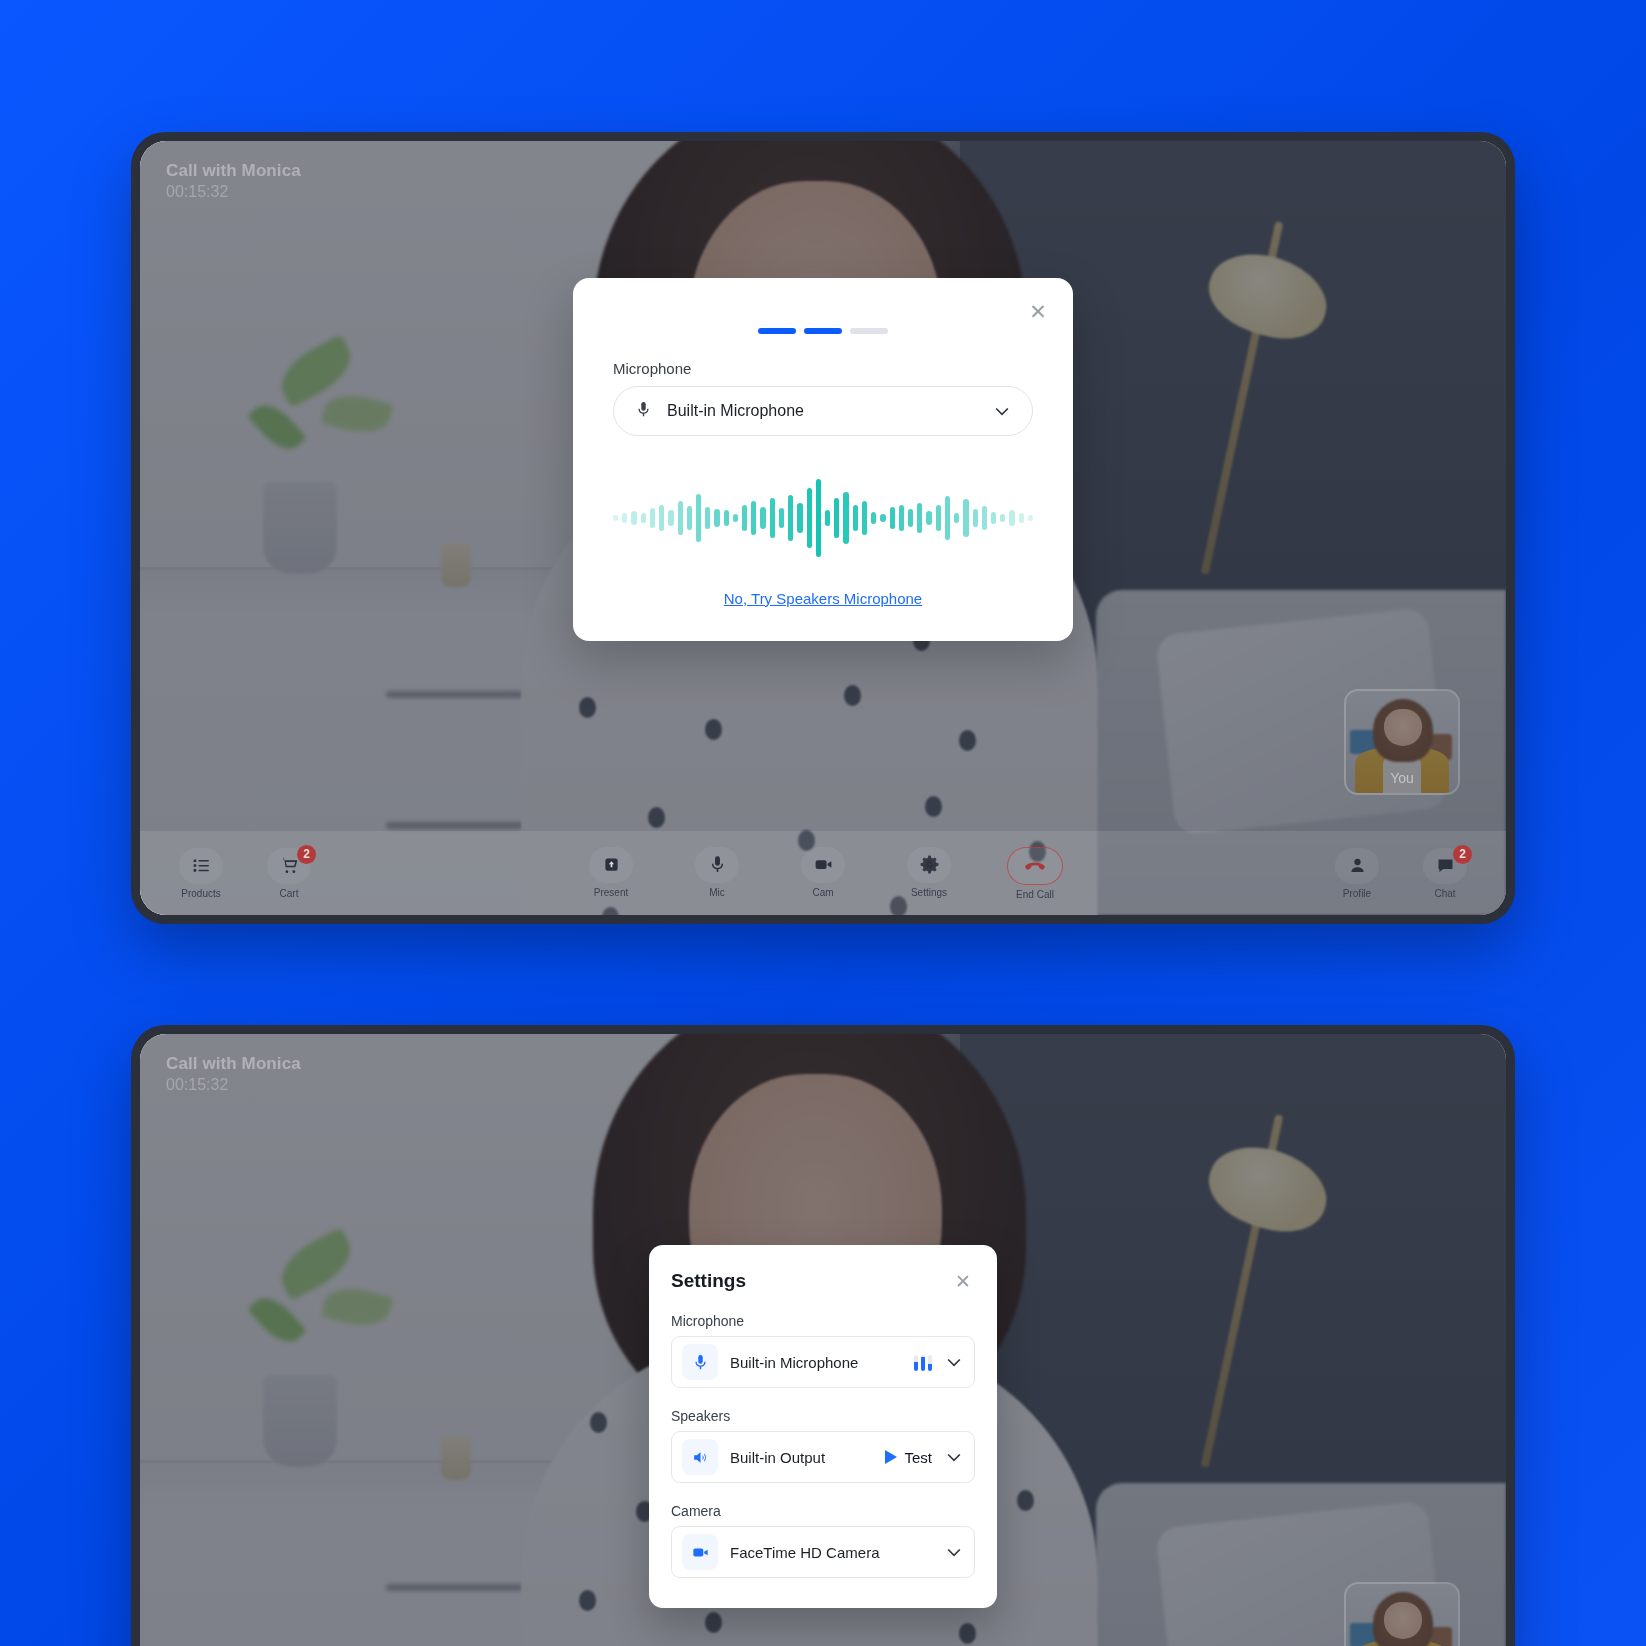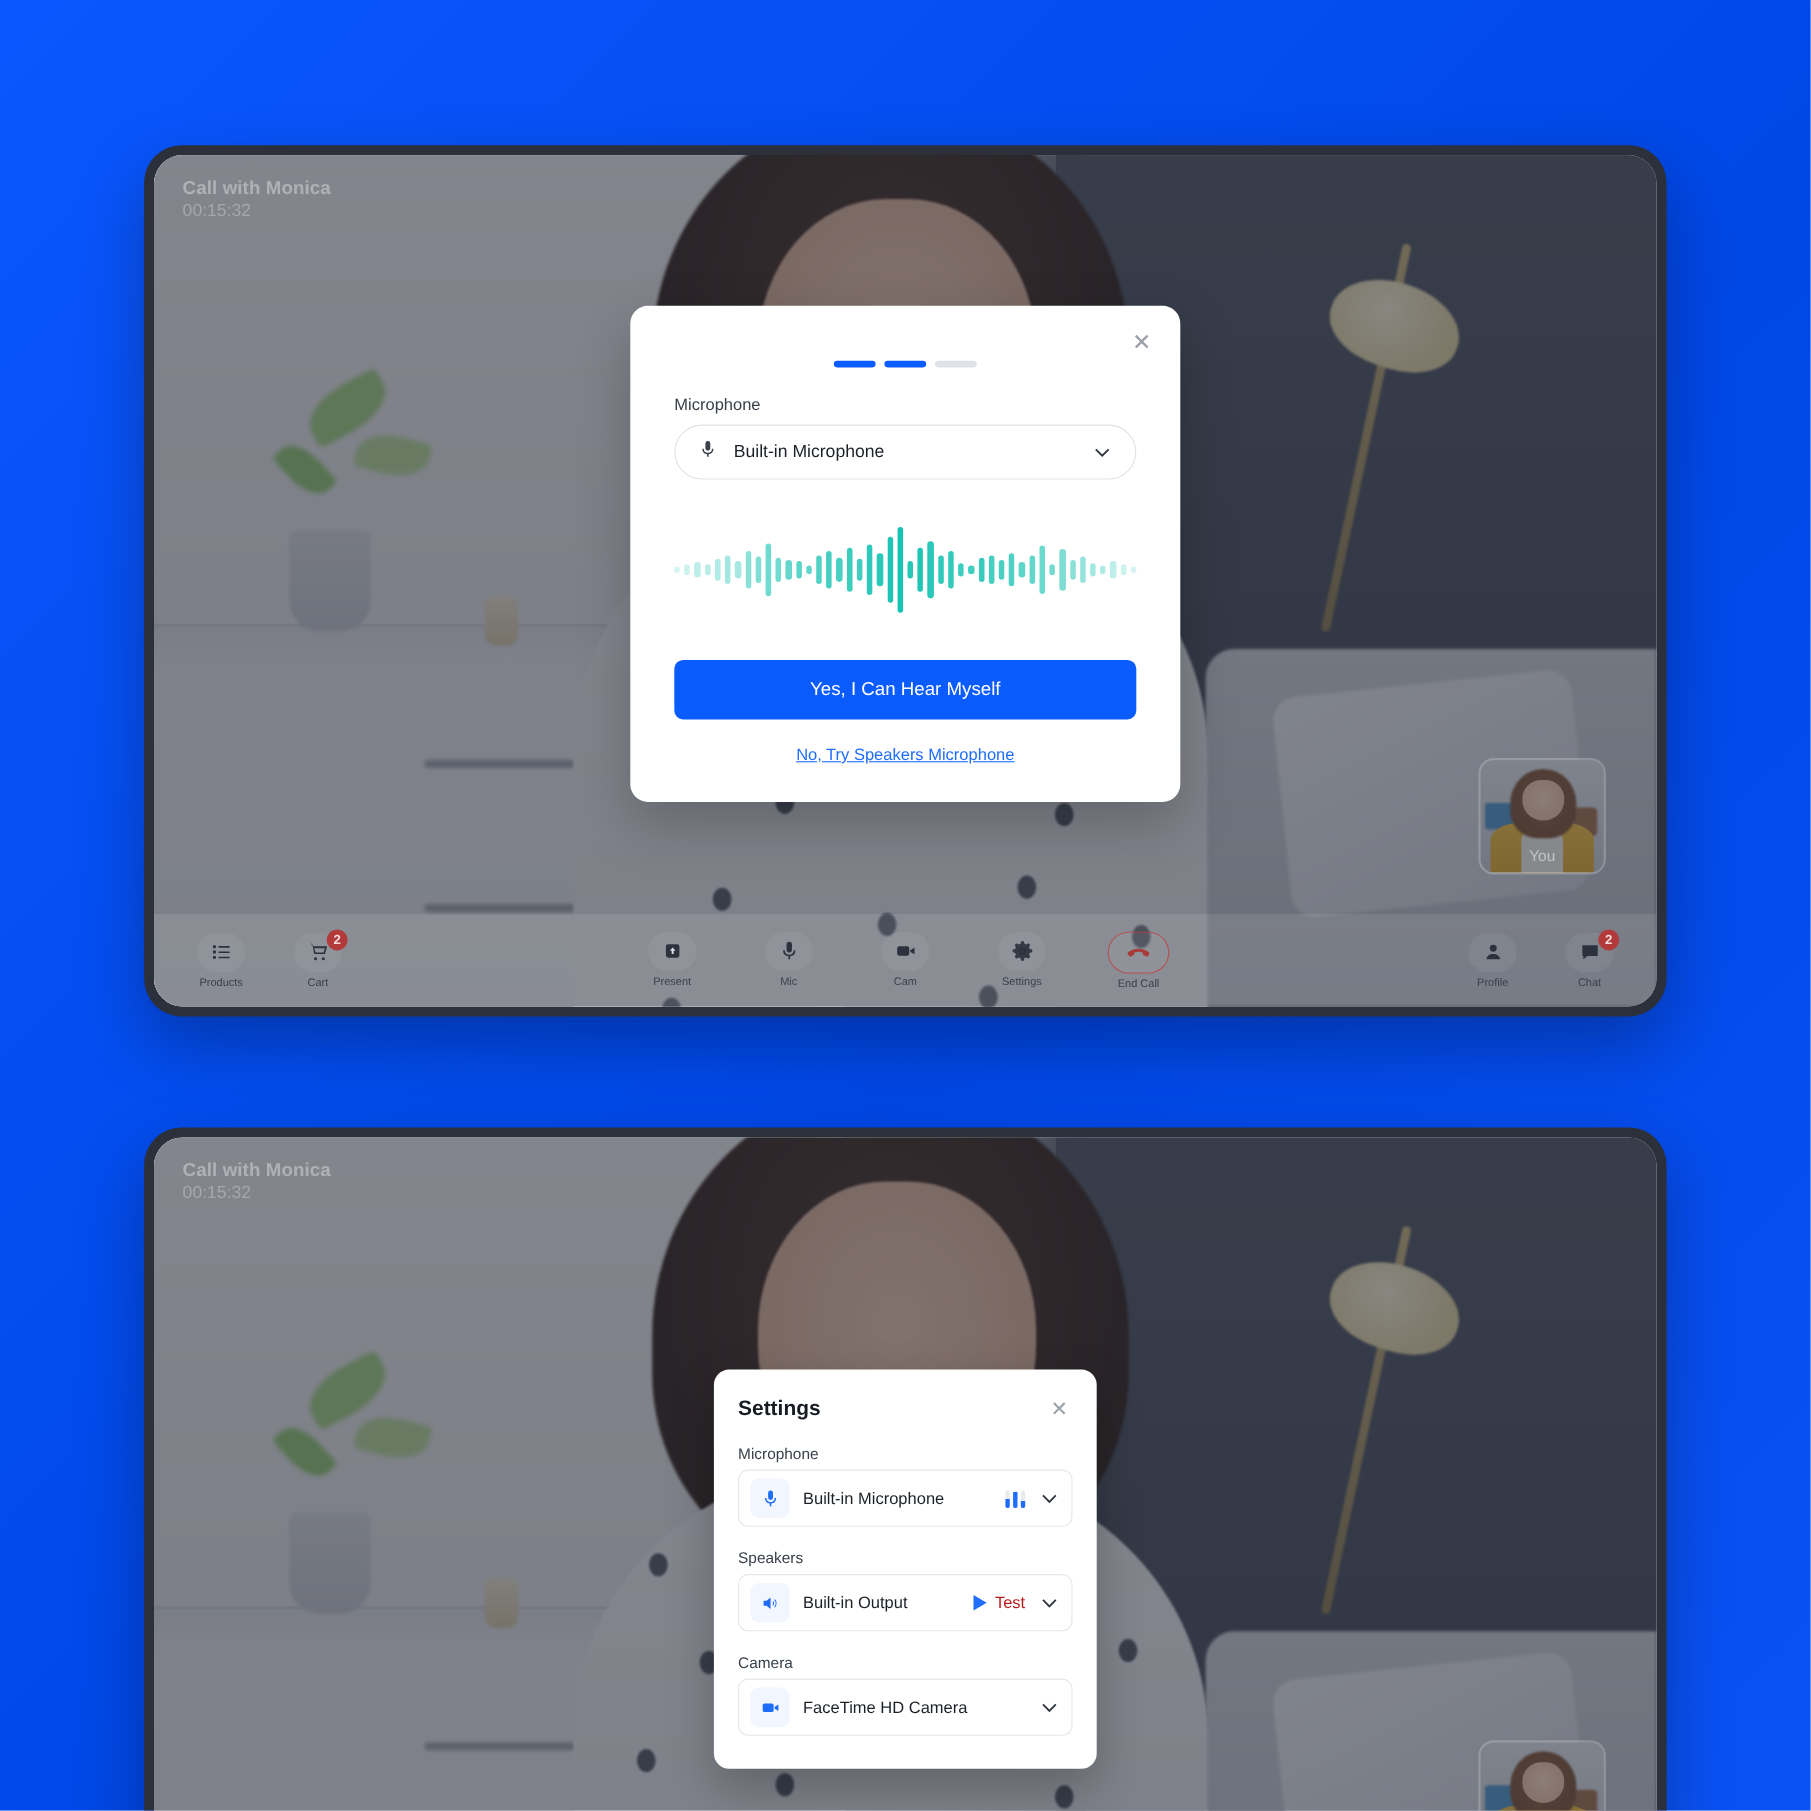--- a/index.html
+++ b/index.html
@@ -183,21 +183,21 @@
               justify-content: center; color: #9aa0a8; font-size: 19px; cursor: pointer; }
   .ms-label { font-size: 14px; color: #39404a; margin-top: 20px; margin-bottom: 7px; }
   .ms-row { height: 52px; border: 1px solid #e4e7ec; border-radius: 9px;
             display: flex; align-items: center; padding: 0 10px; gap: 12px; cursor: pointer; }
   .ms-tile { width: 36px; height: 36px; border-radius: 8px; background: #f2f6ff;
              display: flex; align-items: center; justify-content: center; flex: none; }
   .ms-tile svg { width: 19px; height: 19px; fill: #1f6dfb; }
   .ms-name { flex: 1; font-size: 15px; color: #1b2027; }
   .meter { display: flex; align-items: flex-end; gap: 3px; height: 18px; }
   .meter i { width: 4px; border-radius: 2px; display: block; }
-  .test-btn { display: flex; align-items: center; gap: 7px; font-size: 15px; color: #b91c1c; padding-left: 47px; }
+  .test-btn { display: flex; align-items: center; gap: 7px; font-size: 15px; color: #0f172a; padding-left: 47px; }
   .play-tri { width: 0; height: 0; border-left: 12px solid #1f6dfb;
               border-top: 7px solid transparent; border-bottom: 7px solid transparent; }
 </style>
 </head>
 <body>
 
 <div class="device" id="device-top">
   <div class="screen">
 
     <div class="scene">
@@ -422,21 +422,20 @@
       <span class="wbar" style="height: 10px; opacity: 0.6;"></span>
       <span class="wbar" style="height: 38px; opacity: 0.56;"></span>
       <span class="wbar" style="height: 18px; opacity: 0.5;"></span>
       <span class="wbar" style="height: 24px; opacity: 0.46;"></span>
       <span class="wbar" style="height: 12px; opacity: 0.4;"></span>
       <span class="wbar" style="height: 8px; opacity: 0.34;"></span>
       <span class="wbar" style="height: 16px; opacity: 0.28;"></span>
       <span class="wbar" style="height: 10px; opacity: 0.22;"></span>
       <span class="wbar" style="height: 6px; opacity: 0.18;"></span>
     </div>
-  <button class="btn-primary">Yes, I Can Hear Myself</button>
   <a class="link-secondary">No, Try Speakers Microphone</a>
 </div>
 
 <div class="device" id="device-bottom">
   <div class="screen">
     <div class="scene">
       <div class="wall-left"></div>
         <div class="wall-mid"></div>
         <div class="wall-right"></div>
       <div class="dresser"></div>

